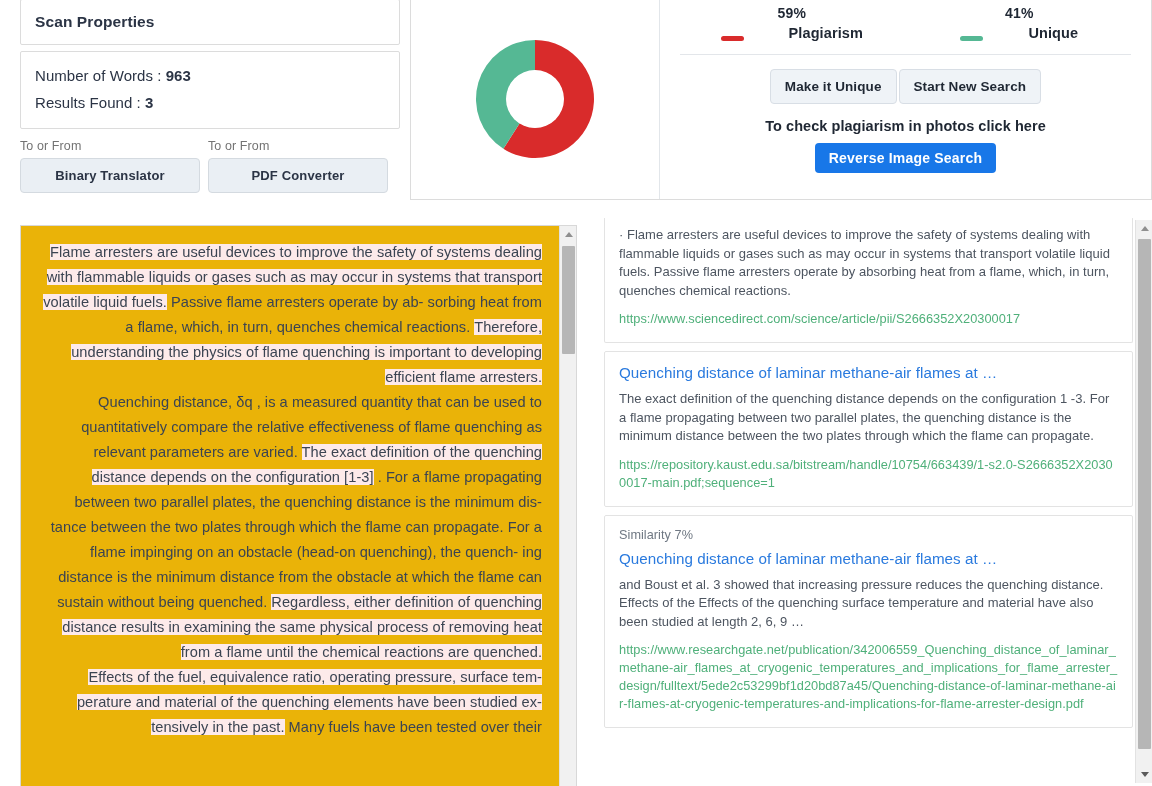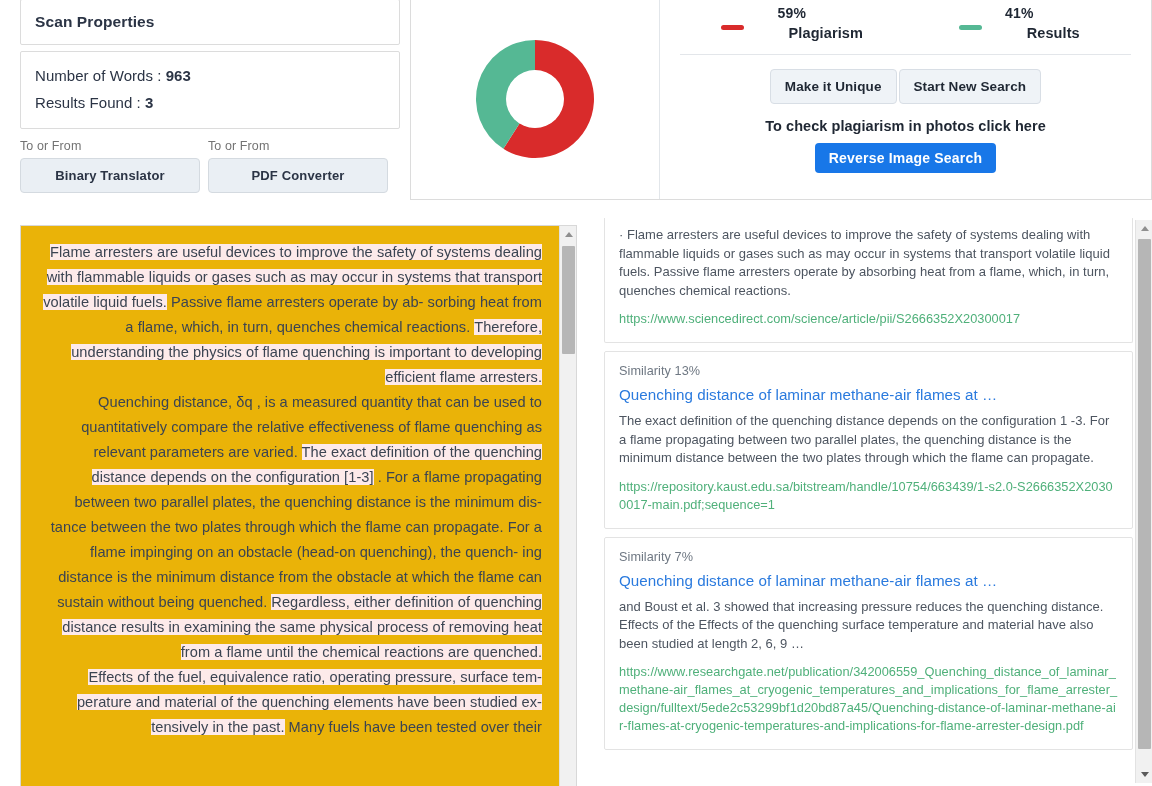--- a/index.html
+++ b/index.html
@@ -66,21 +66,21 @@
   .donut-hole {
     position: absolute; left: 31px; top: 31px;
     width: 58px; height: 58px; border-radius: 50%;
     background: #fff;
   }
 
   .legend-pane { flex: 1; padding: 6px 18px 0 18px; }
   .legend-row { display: flex; }
   .legend-item { flex: 1; text-align: center; }
   .legend-pct { font-size: 14px; font-weight: bold; color: #1f2733; margin-bottom: 4px; letter-spacing: .2px; }
-  .legend-key { display: flex; align-items: flex-start; justify-content: center; gap: 29px; }
+  .legend-key { display: flex; align-items: flex-end; justify-content: center; gap: 29px; }
   .legend-dash { display: inline-block; width: 23px; height: 5px; border-radius: 3px; margin-right: 16px; }
   .legend-name { font-size: 14.5px; font-weight: bold; color: #1f2733; letter-spacing: .1px; }
 
   .legend-divider { height: 1px; background: #e3e6ea; margin: 13px 2px 0 2px; }
 
   .action-btns { display: flex; justify-content: center; margin-top: 14px; }
   .action-btn {
     background: #eff3f7;
     border: 1px solid #d8dee5;
     border-radius: 4px;
@@ -245,21 +245,21 @@
           <div class="legend-pct">59%</div>
           <div class="legend-key">
             <span class="legend-dash" id="dash-plag" style="background: rgb(217, 43, 43);"></span>
             <span class="legend-name">Plagiarism</span>
           </div>
         </div>
         <div class="legend-item">
           <div class="legend-pct">41%</div>
           <div class="legend-key">
             <span class="legend-dash" id="dash-uniq" style="background: rgb(85, 184, 148);"></span>
-            <span class="legend-name">Results</span>
+            <span class="legend-name">Unique</span>
           </div>
         </div>
       </div>
 
       <div class="legend-divider"></div>
 
       <div class="action-btns">
         <button class="action-btn">Make it Unique</button>
         <button class="action-btn">Start New Search</button>
       </div>
@@ -292,21 +292,20 @@
       </div>
     </div>
 
     <div class="results-panel">
       <div class="res-scroll" id="res-scroll">
           <div class="res-card clipped">
             <div class="res-snippet">· Flame arresters are useful devices to improve the safety of systems dealing with flammable liquids or gases such as may occur in systems that transport volatile liquid fuels. Passive flame arresters operate by absorbing heat from a flame, which, in turn, quenches chemical reactions.</div>
             <div class="res-url">https://www.sciencedirect.com/science/article/pii/S2666352X20300017</div>
           </div>
           <div class="res-card">
-            <div class="sim">Similarity 13%</div>
             <div class="res-title">Quenching distance of laminar methane-air flames at …</div>
             <div class="res-snippet">The exact definition of the quenching distance depends on the configuration 1 -3. For a flame propagating between two parallel plates, the quenching distance is the minimum distance between the two plates through which the flame can propagate.</div>
             <div class="res-url">https://repository.kaust.edu.sa/bitstream/handle/10754/663439/1-s2.0-S2666352X20300017-main.pdf;sequence=1</div>
           </div>
           <div class="res-card">
             <div class="sim">Similarity 7%</div>
             <div class="res-title">Quenching distance of laminar methane-air flames at …</div>
             <div class="res-snippet">and Boust et al. 3 showed that increasing pressure reduces the quenching distance. Effects of the Effects of the quenching surface temperature and material have also been studied at length 2, 6, 9 …</div>
             <div class="res-url">https://www.researchgate.net/publication/342006559_Quenching_distance_of_laminar_methane-air_flames_at_cryogenic_temperatures_and_implications_for_flame_arrester_design/fulltext/5ede2c53299bf1d20bd87a45/Quenching-distance-of-laminar-methane-air-flames-at-cryogenic-temperatures-and-implications-for-flame-arrester-design.pdf</div>
           </div>

